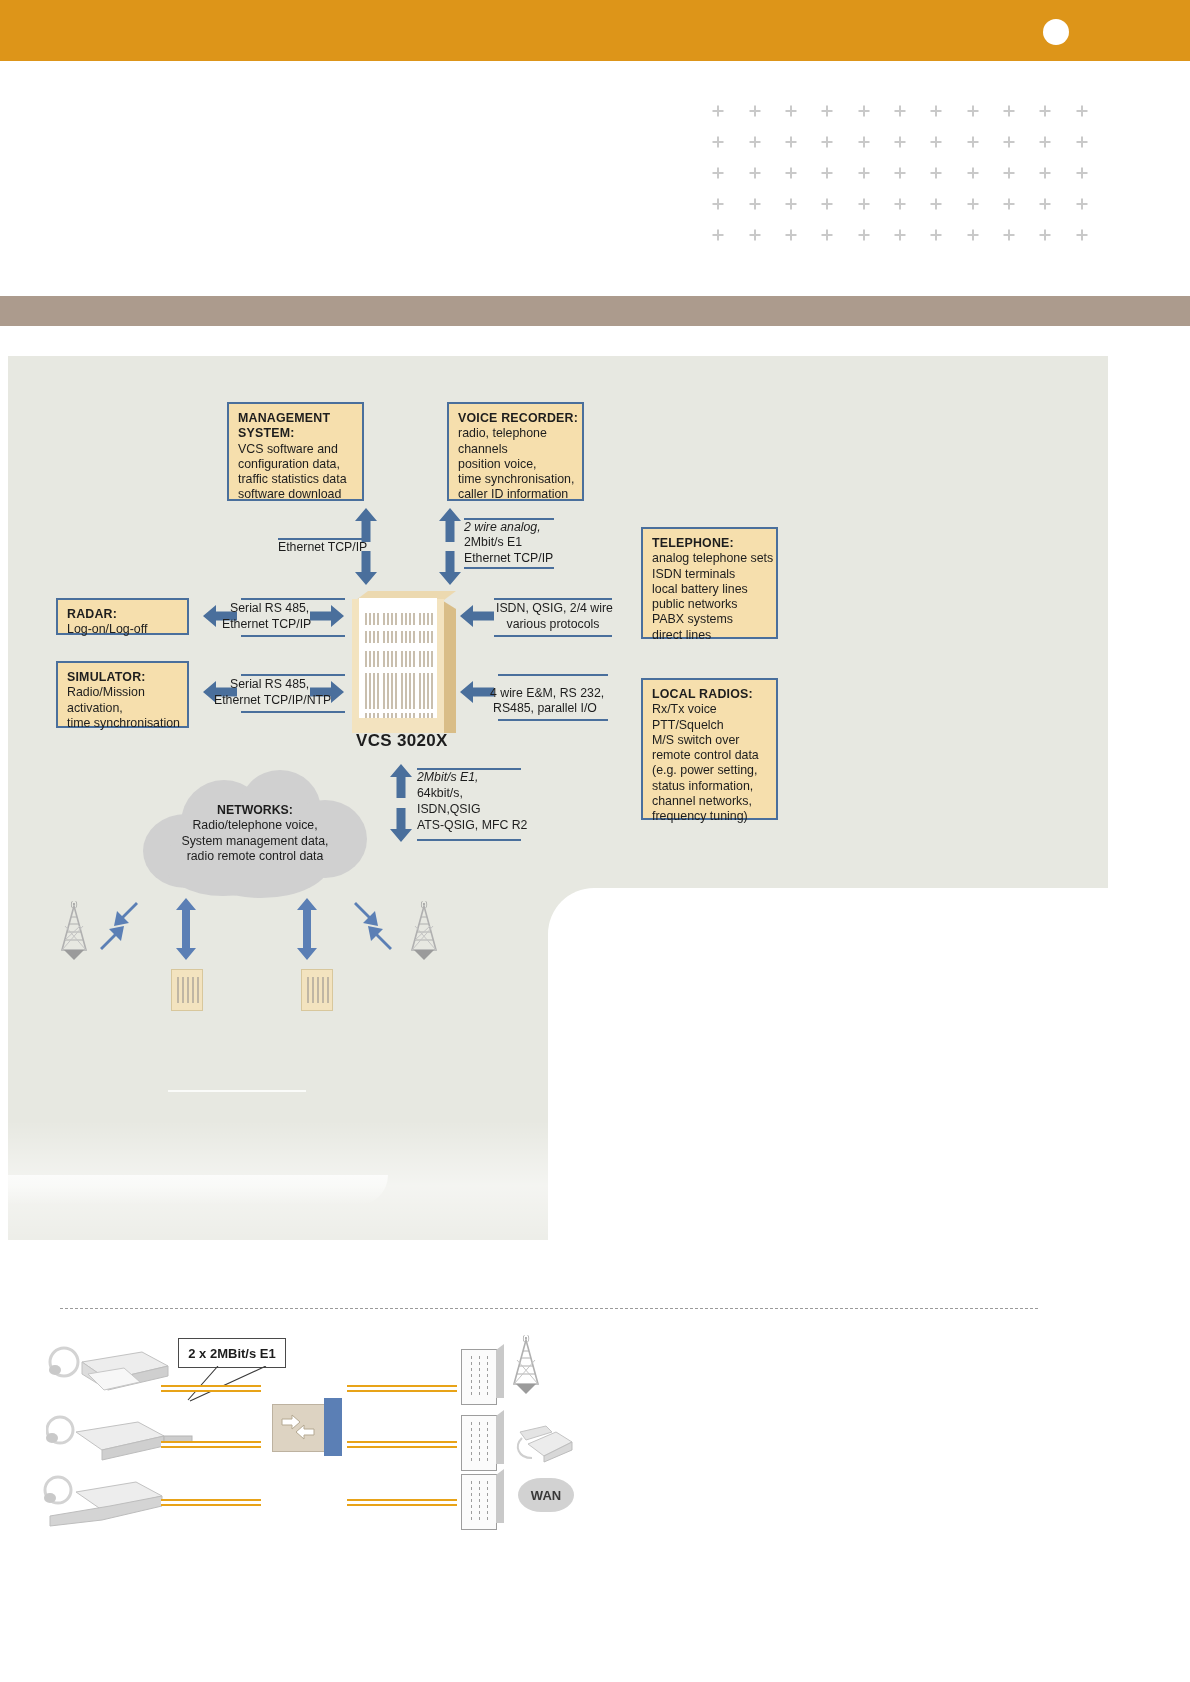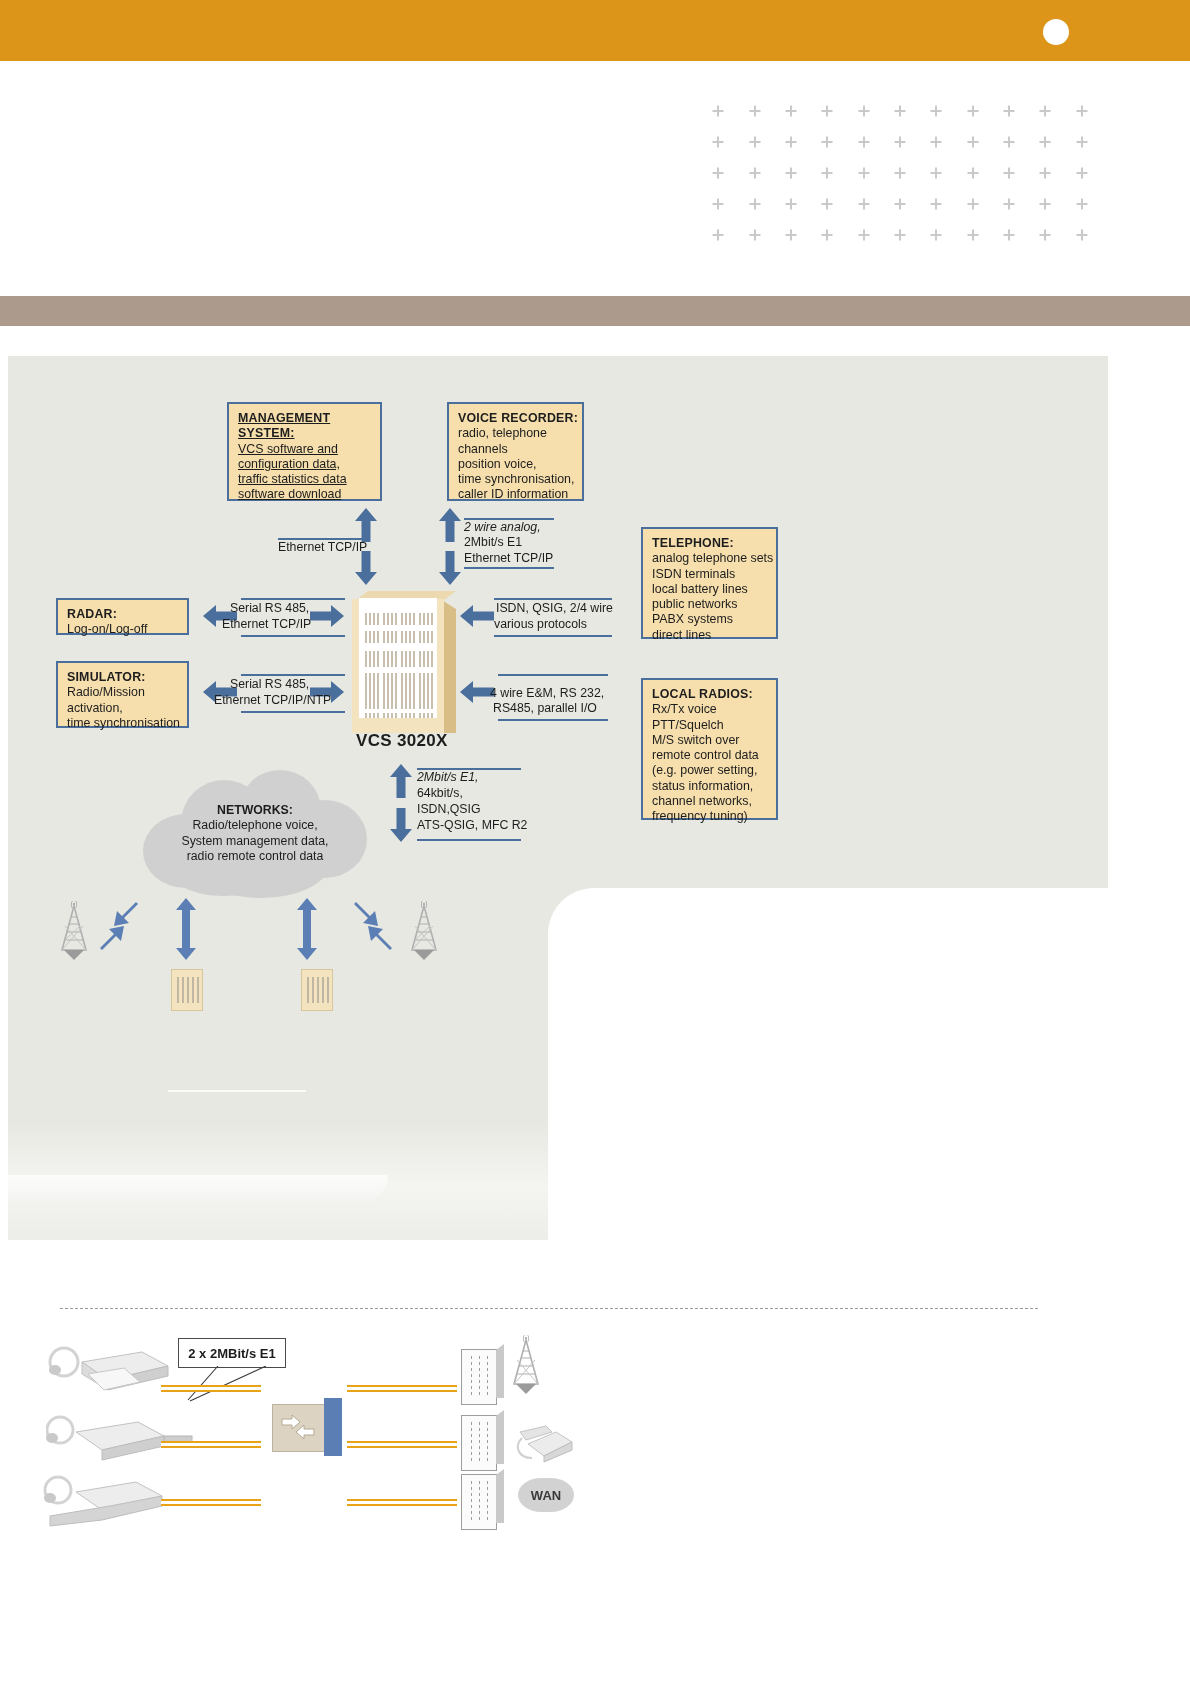--- a/index.html
+++ b/index.html
@@ -35,21 +35,21 @@
   .ibox{position:absolute;background:#f6dfad;border:2px solid #4a6f9c;
         padding:7px 9px 8px 9px;box-sizing:border-box;
         font-size:12.4px;line-height:15.3px;color:#1d1d1d;}
   .ibox b{font-weight:bold;letter-spacing:.2px;}
   .ibox .ln{display:block;white-space:nowrap;}
 
   
   .arrow{position:absolute;}
   .arrow svg{display:block;}
   .alab{position:absolute;font-size:12.3px;line-height:15.4px;color:#1d1d1d;white-space:nowrap;}
-  .alab.ctr{text-align:left;}
+  .alab.ctr{text-align:center;}
   .rule{position:absolute;background:#4a6f9c;height:2px;}
 
   
   .vcs{position:absolute;left:352px;top:591px;width:104px;height:134px;}
   .vcs .side{position:absolute;left:88px;top:8px;width:16px;height:134px;background:#d9bd87;
              clip-path:polygon(0 0,100% 10px,100% 100%,0 100%);}
   .vcs .topf{position:absolute;left:0;top:0;width:104px;height:12px;background:#ecd9b0;
              clip-path:polygon(0 12px,16px 0,104px 0,88px 12px);}
   .vcs .front{position:absolute;left:0;top:8px;width:92px;height:134px;background:#f3e3bf;}
   .vcs .inner{position:absolute;left:7px;top:7px;width:78px;height:120px;background:#ffffff;}
@@ -158,21 +158,21 @@
 </div>
 
 <div class="tan-bar"></div>
 
 <div class="panel"></div>
 <div class="panel-sheen"></div>
 <div class="panel-sheen2"></div>
 <div class="panel-line"></div>
 <div class="panel-round"></div>
 
-<div class="ibox" style="left:227px;top:402px;width:155px;height:99px;text-decoration:underline;">
+<div class="ibox" style="left:227px;top:402px;width:137px;height:99px;">
   <span class="ln"><b>MANAGEMENT</b></span>
   <span class="ln"><b>SYSTEM:</b></span>
   <span class="ln">VCS software and</span>
   <span class="ln">configuration data,</span>
   <span class="ln">traffic statistics data</span>
   <span class="ln">software download</span>
 </div>
 
 <div class="ibox" style="left:447px;top:402px;width:137px;height:99px;">
   <span class="ln"><b>VOICE RECORDER:</b></span>

